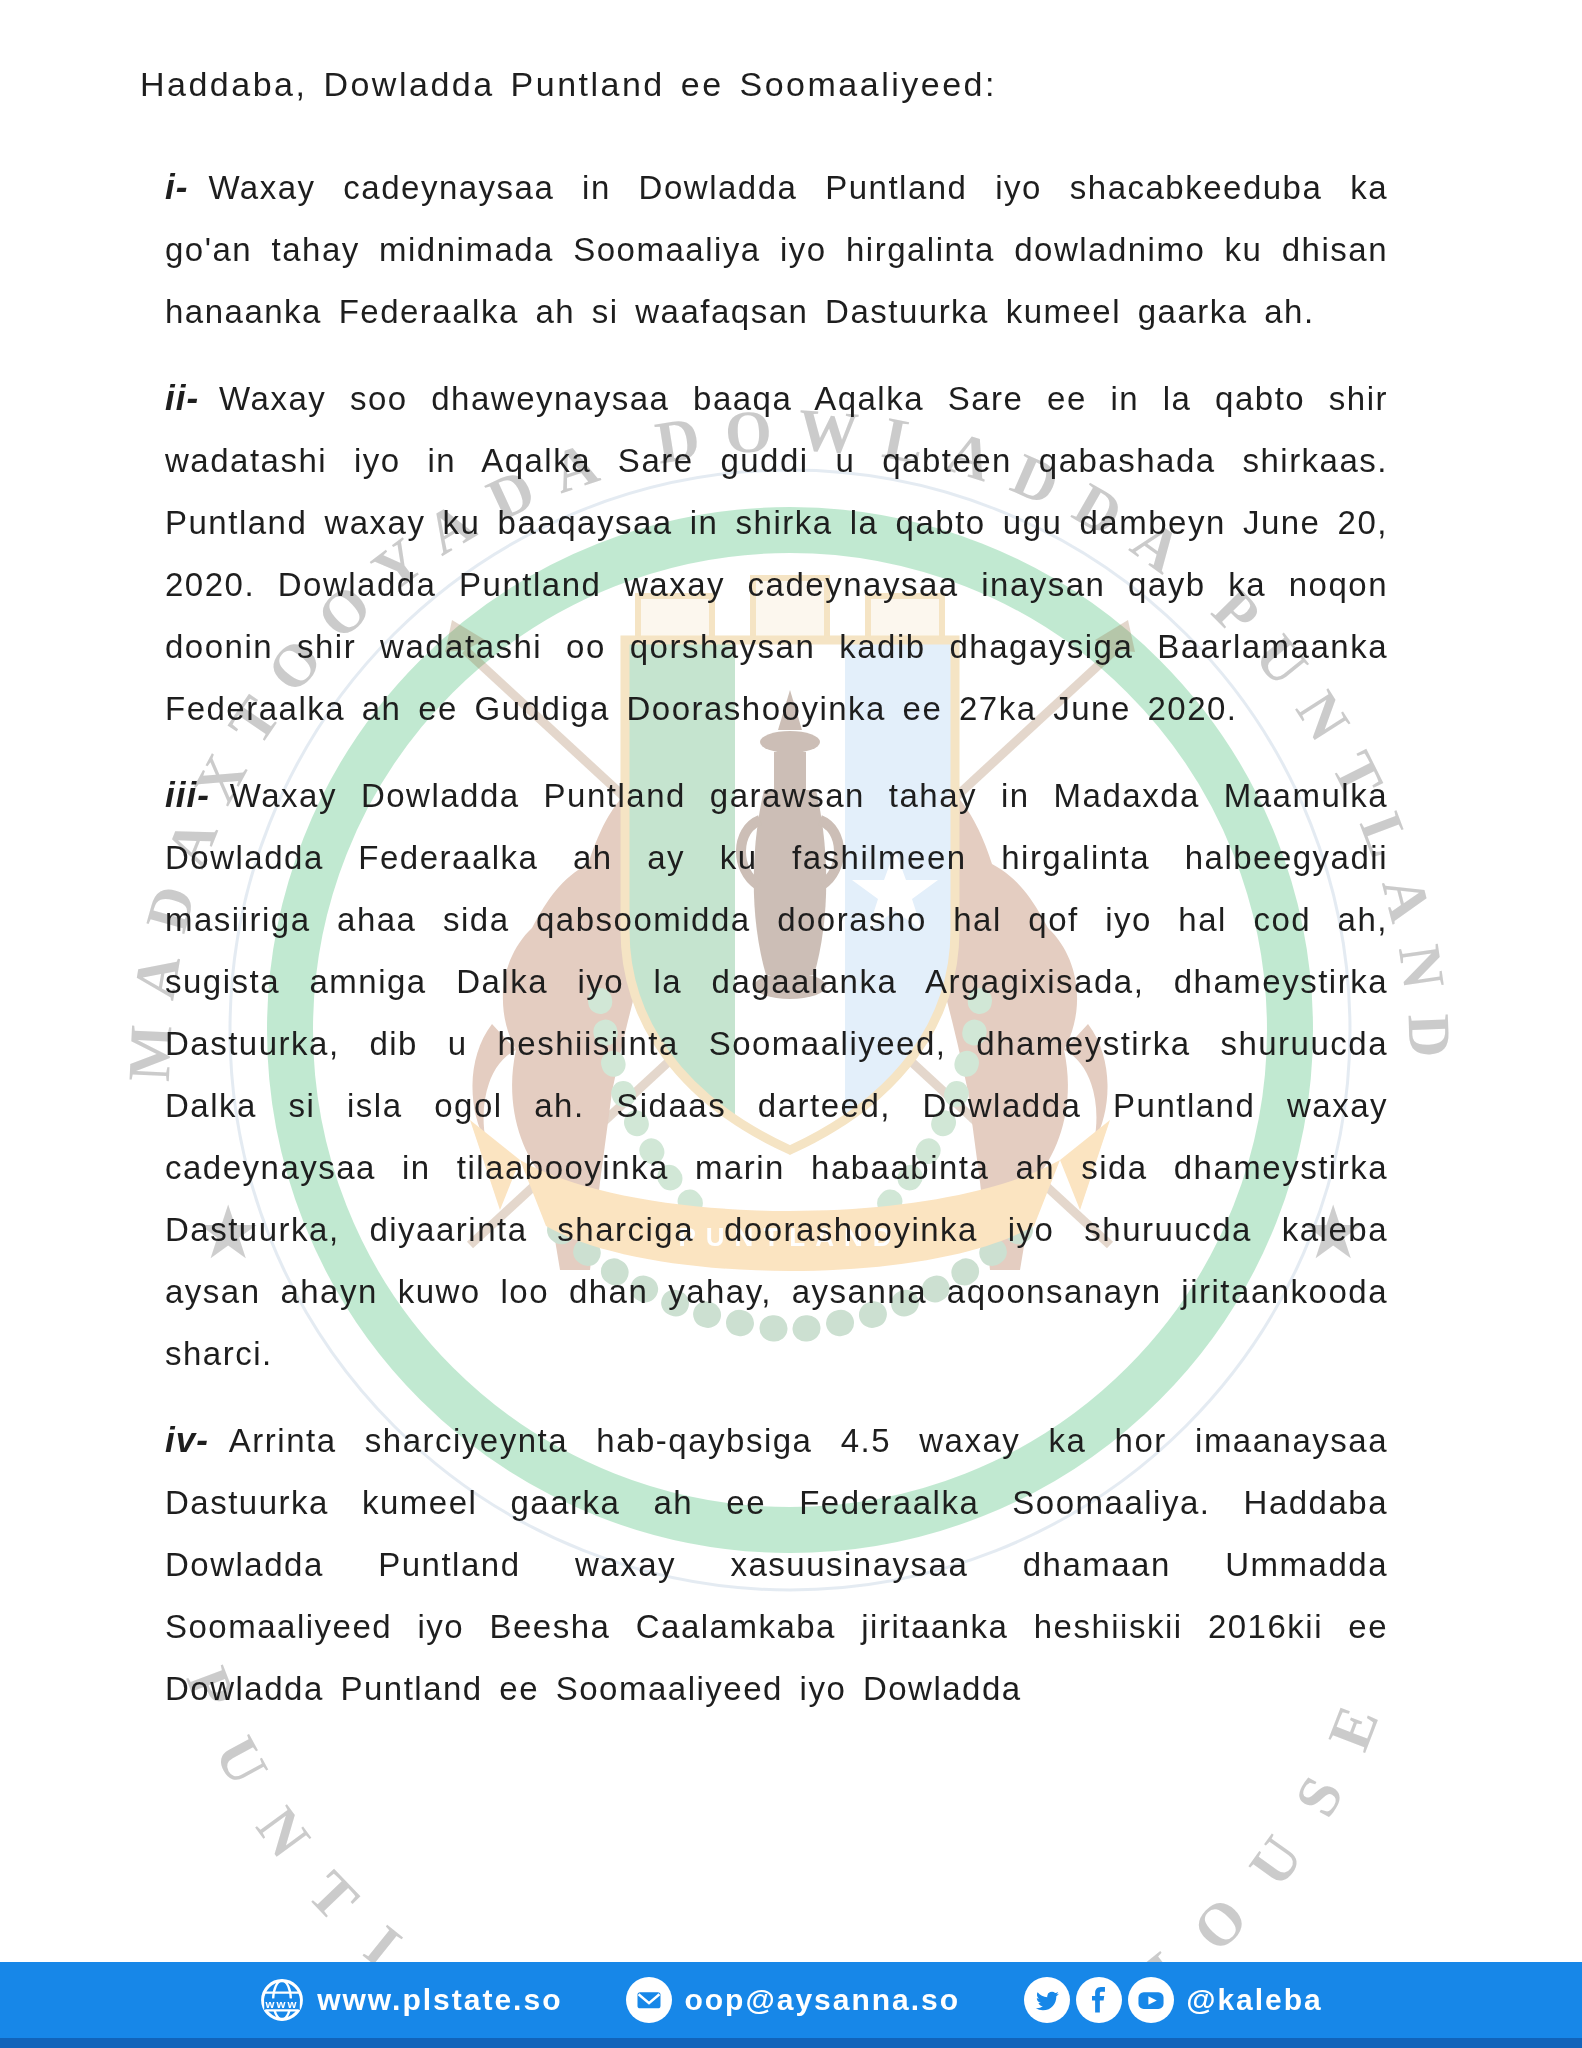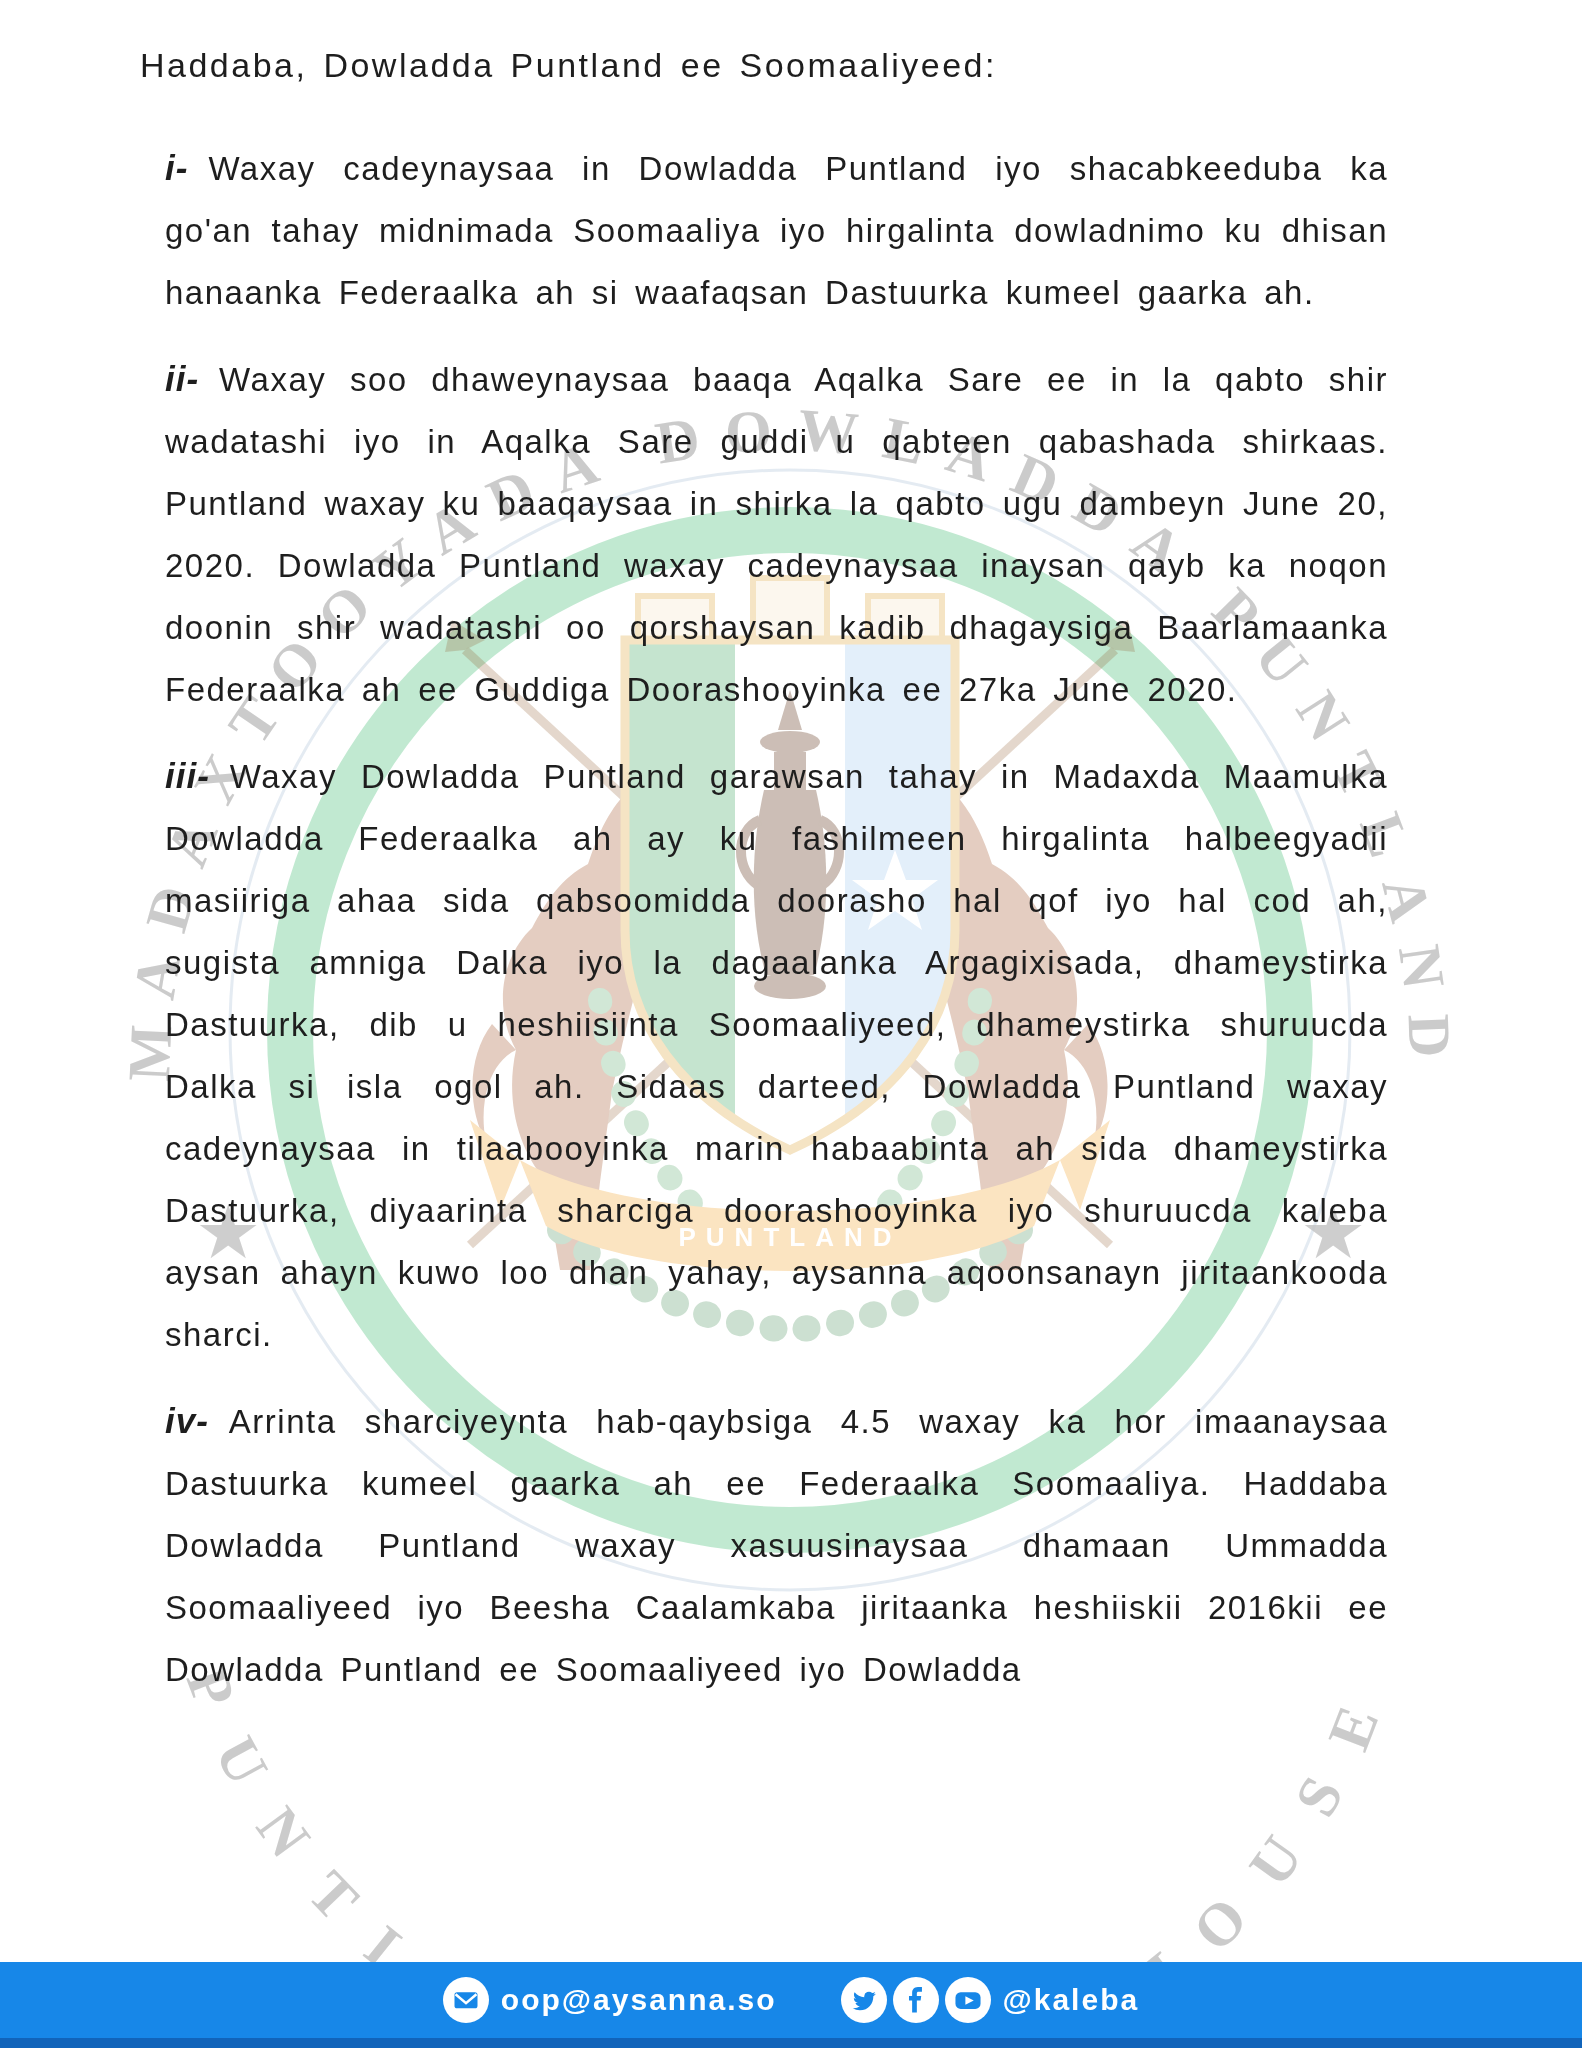--- a/index.html
+++ b/index.html
@@ -29,21 +29,21 @@
   .arc-text{
     font-family:"Liberation Serif","DejaVu Serif",serif;
     font-weight:700;fill:var(--seal_gray);
   }
   .arc-top{font-size:60px;letter-spacing:24px;}
   .arc-bottom{font-size:60px;letter-spacing:42px;}
   .seal-star{font-size:74px;fill:var(--seal_gray);font-family:"DejaVu Sans",sans-serif;}
   
   .content{
     position:relative;z-index:1;
-    padding:43px 180px 0 140px;
+    padding:62px 180px 0 140px;
   }
   .doc-heading{
     font-size:34px;line-height:44px;letter-spacing:2.5px;
     word-spacing:4px;white-space:nowrap;
   }
   .doc-item{
     margin:24px 14px 0 25px;
     font-size:33px;line-height:62px;letter-spacing:1.5px;word-spacing:6px;
     text-align:justify;
   }
@@ -160,20 +160,31 @@
     <span class="marker">iii-</span><span>Waxay Dowladda Puntland garawsan tahay in Madaxda Maamulka Dowladda Federaalka ah ay ku fashilmeen hirgalinta halbeegyadii masiiriga ahaa sida qabsoomidda doorasho hal qof iyo hal cod ah, sugista amniga Dalka iyo la dagaalanka Argagixisada, dhameystirka Dastuurka, dib u heshiisiinta Soomaaliyeed, dhameystirka shuruucda Dalka si isla ogol ah. Sidaas darteed, Dowladda Puntland waxay cadeynaysaa in tilaabooyinka marin habaabinta ah sida dhameystirka Dastuurka, diyaarinta sharciga doorashooyinka iyo shuruucda kaleba aysan ahayn kuwo loo dhan yahay, aysanna aqoonsanayn jiritaankooda sharci.</span>
   </p>
 
   <p class="doc-item">
     <span class="marker">iv-</span><span>Arrinta sharciyeynta hab-qaybsiga 4.5 waxay ka hor imaanaysaa Dastuurka kumeel gaarka ah ee Federaalka Soomaaliya. Haddaba Dowladda Puntland waxay xasuusinaysaa dhamaan Ummadda Soomaaliyeed iyo Beesha Caalamkaba jiritaanka heshiiskii 2016kii ee Dowladda Puntland ee Soomaaliyeed iyo Dowladda</span>
   </p>
 </div>
 
 <div class="footer">
 
+  <div class="footer-group">
+    <svg class="ic" width="46" height="46" viewBox="0 0 44 44">
+      <circle cx="22" cy="22" r="18.5" fill="none" stroke="#ffffff" stroke-width="3"></circle>
+      <ellipse cx="22" cy="22" rx="8.5" ry="18.5" fill="none" stroke="#ffffff" stroke-width="2.2"></ellipse>
+      <line x1="5" y1="15" x2="39" y2="15" stroke="#ffffff" stroke-width="2.2"></line>
+      <rect x="5" y="20.5" width="34" height="11" fill="var(--footer_blue)"></rect>
+      <text x="22" y="29.5" text-anchor="middle" font-size="11" font-weight="700" fill="#ffffff" font-family="Liberation Sans, sans-serif">www</text>
+      <line x1="6" y1="32" x2="38" y2="32" stroke="#ffffff" stroke-width="2.2"></line>
+    </svg>
+    <span>www.plstate.so</span>
+  </div>
 
   <div class="footer-group">
     <svg class="ic" width="46" height="46" viewBox="0 0 44 44">
       <circle cx="22" cy="22" r="22" fill="#ffffff"></circle>
       <rect x="11" y="14.5" width="22" height="15.5" rx="2.5" fill="var(--footer_blue)"></rect>
       <polyline points="12,16.5 22,25 32,16.5" fill="none" stroke="#ffffff" stroke-width="2.4"></polyline>
     </svg>
     <span>oop@aysanna.so</span>
   </div>
 

